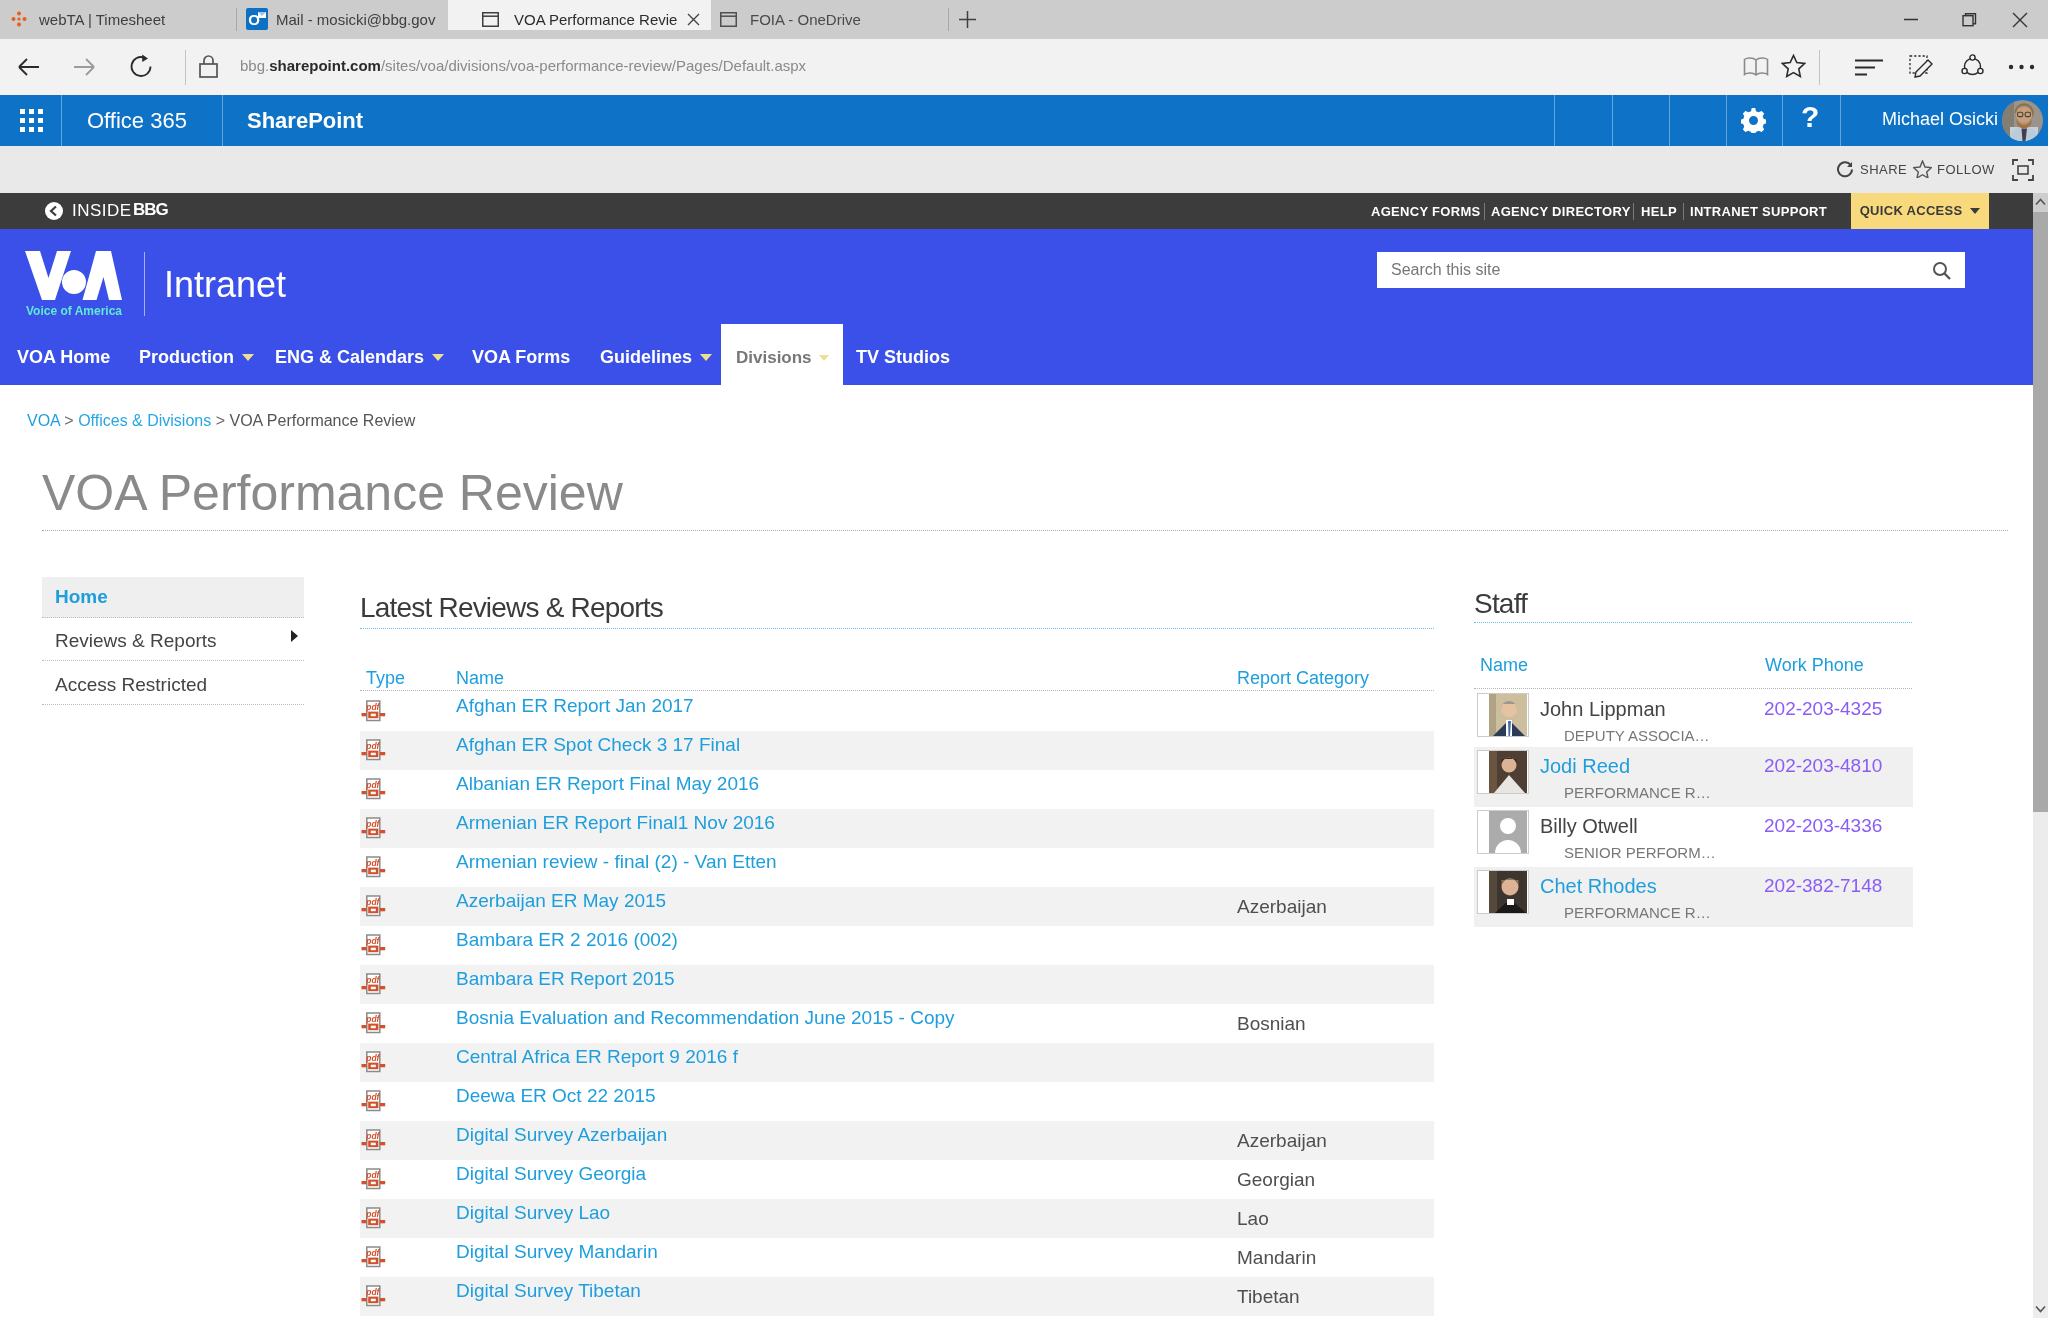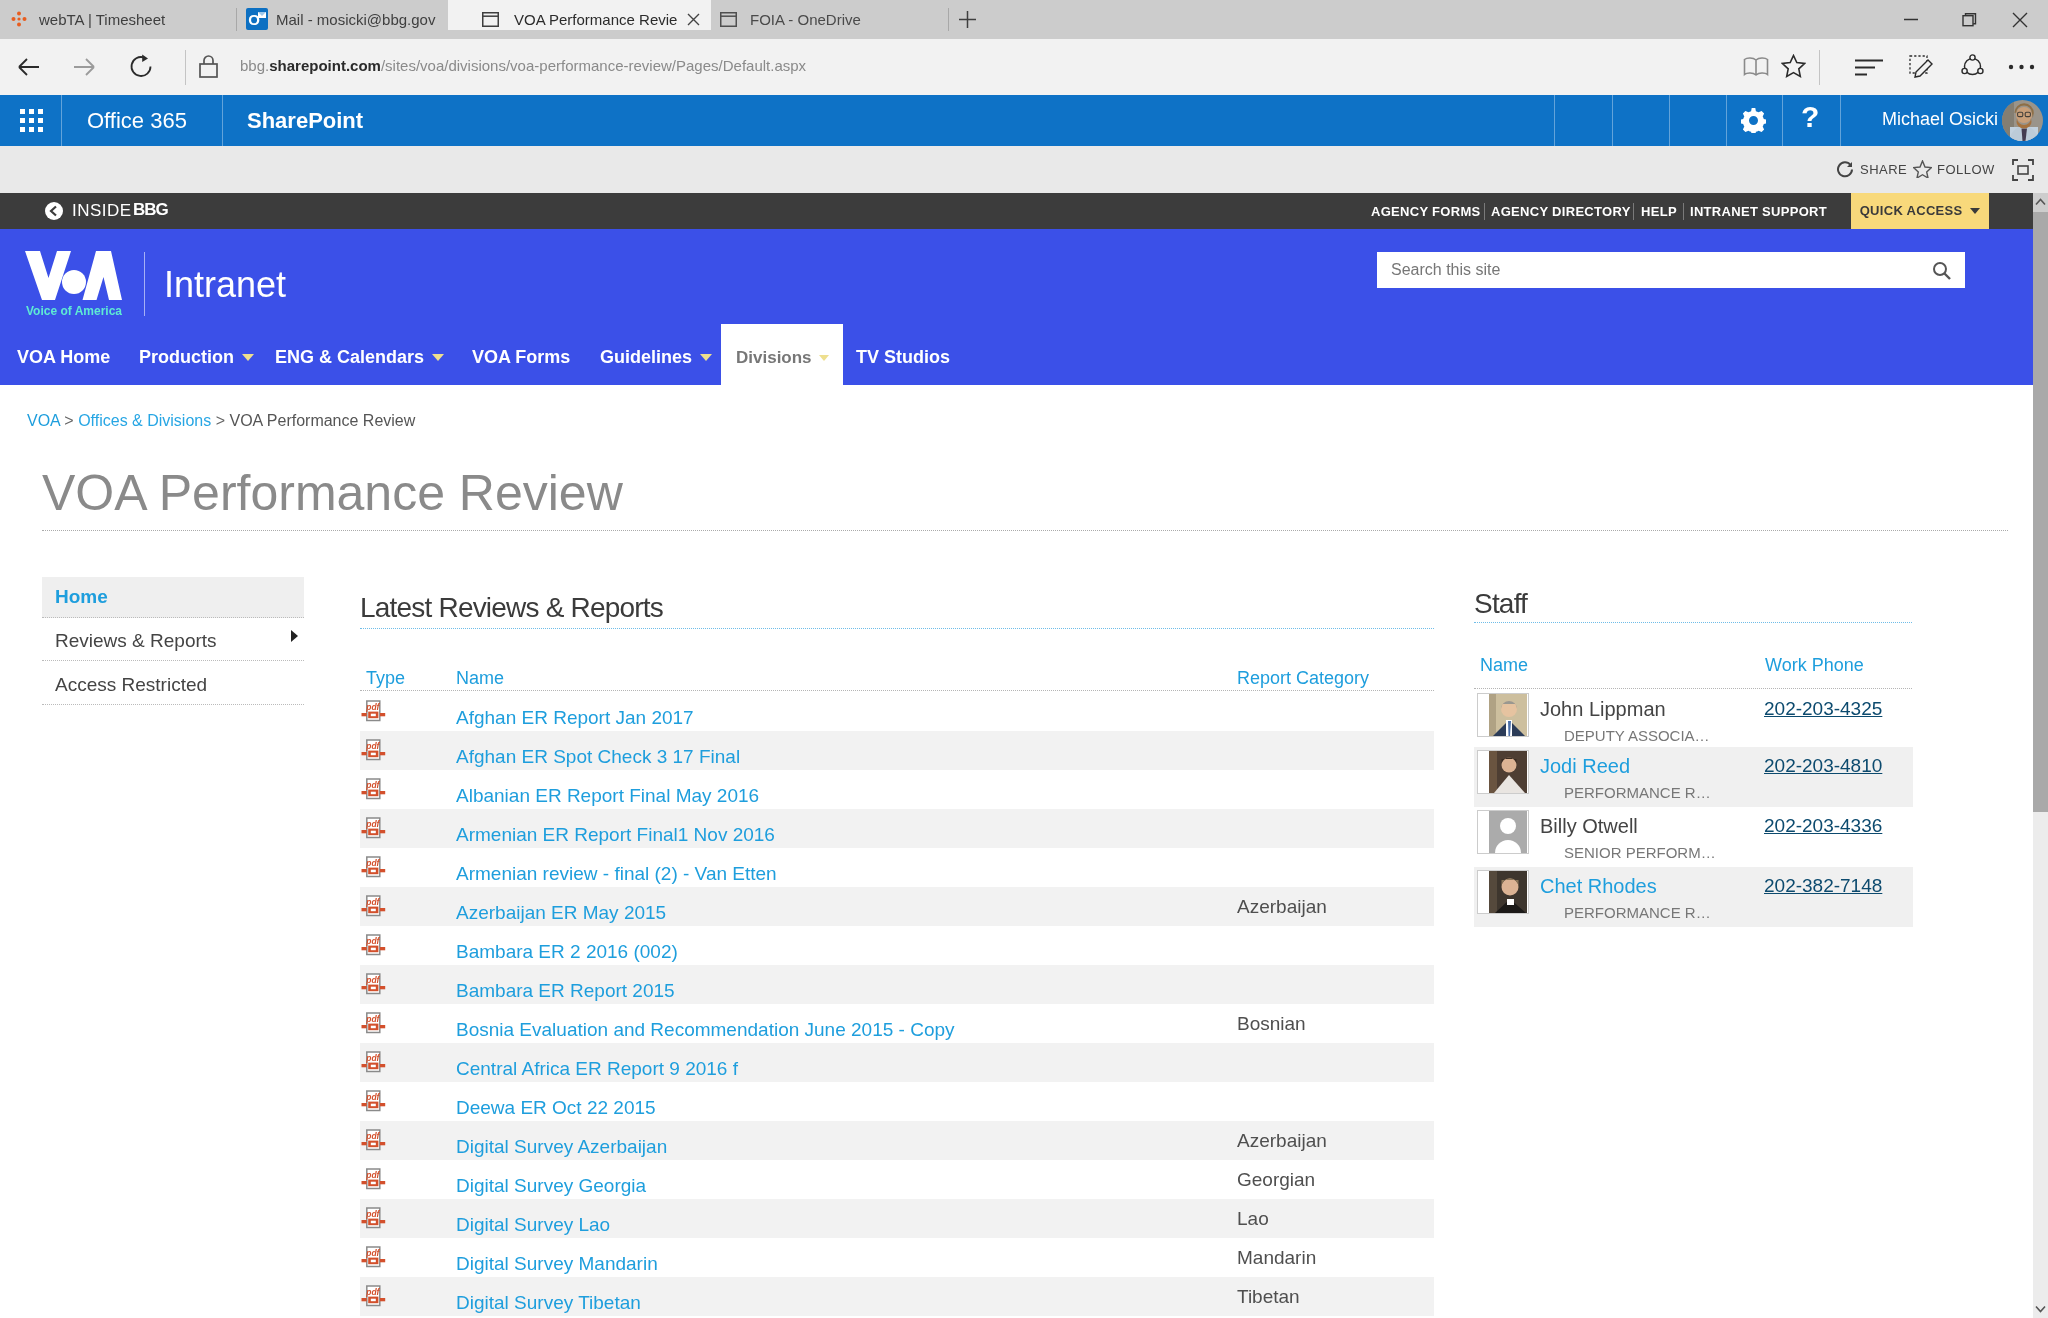--- a/index.html
+++ b/index.html
@@ -44,29 +44,29 @@
 
 #lnav { left:42px; top:577px; width:262px; font-size:19px; color:#444; }
 .lrow { position:relative; border-bottom:1px dotted #bbb; }
 
 .h2 { position:absolute; font-size:28px; letter-spacing:-0.8px; color:#3b3b3b; white-space:nowrap; }
 .bluedot { position:absolute; border-top:1px dotted #6fbde8; }
 .graydot { position:absolute; border-top:1px dotted #b5b5b5; }
 .th { position:absolute; font-size:18px; color:#1e9edd; white-space:nowrap; }
 .row { position:absolute; left:360px; width:1074px; height:39px; }
 .row.alt { background:#f2f2f2; }
-.rlink { position:absolute; left:96px; top:15px; font-size:19px; color:#1e9edd; white-space:nowrap; }
+.rlink { position:absolute; left:96px; top:3px; font-size:19px; color:#1e9edd; white-space:nowrap; }
 .rcat { position:absolute; left:877px; top:9px; font-size:19px; color:#4f4f4f; }
 .pdficon { position:absolute; left:1px; top:8px; }
 
 .srow { position:absolute; left:1474px; width:439px; }
 .srow.alt { background:#f0f0f0; }
 .sname { position:absolute; left:66px; top:8px; font-size:20px; color:#444; white-space:nowrap; }
 .sname.blue { color:#1e9edd; }
-.sphone { position:absolute; left:290px; top:8px; font-size:19px; color:#0c4a6e; text-decoration:underline; }
+.sphone { position:absolute; left:290px; top:8px; font-size:19px; color:#8b5cf6; }
 .ssub { position:absolute; left:90px; top:37px; font-size:15px; color:#777; white-space:nowrap; }
 .sphoto { position:absolute; left:3px; top:3px; width:52px; height:44px; background:#fff; border:1px solid #ccc; }
 
 #sbar { left:2033px; top:193px; width:15px; height:1125px; background:#ececec; }
 </style>
 </head>
 <body>
 <div id="page">
 
   <div class="abs" id="tabbar">

